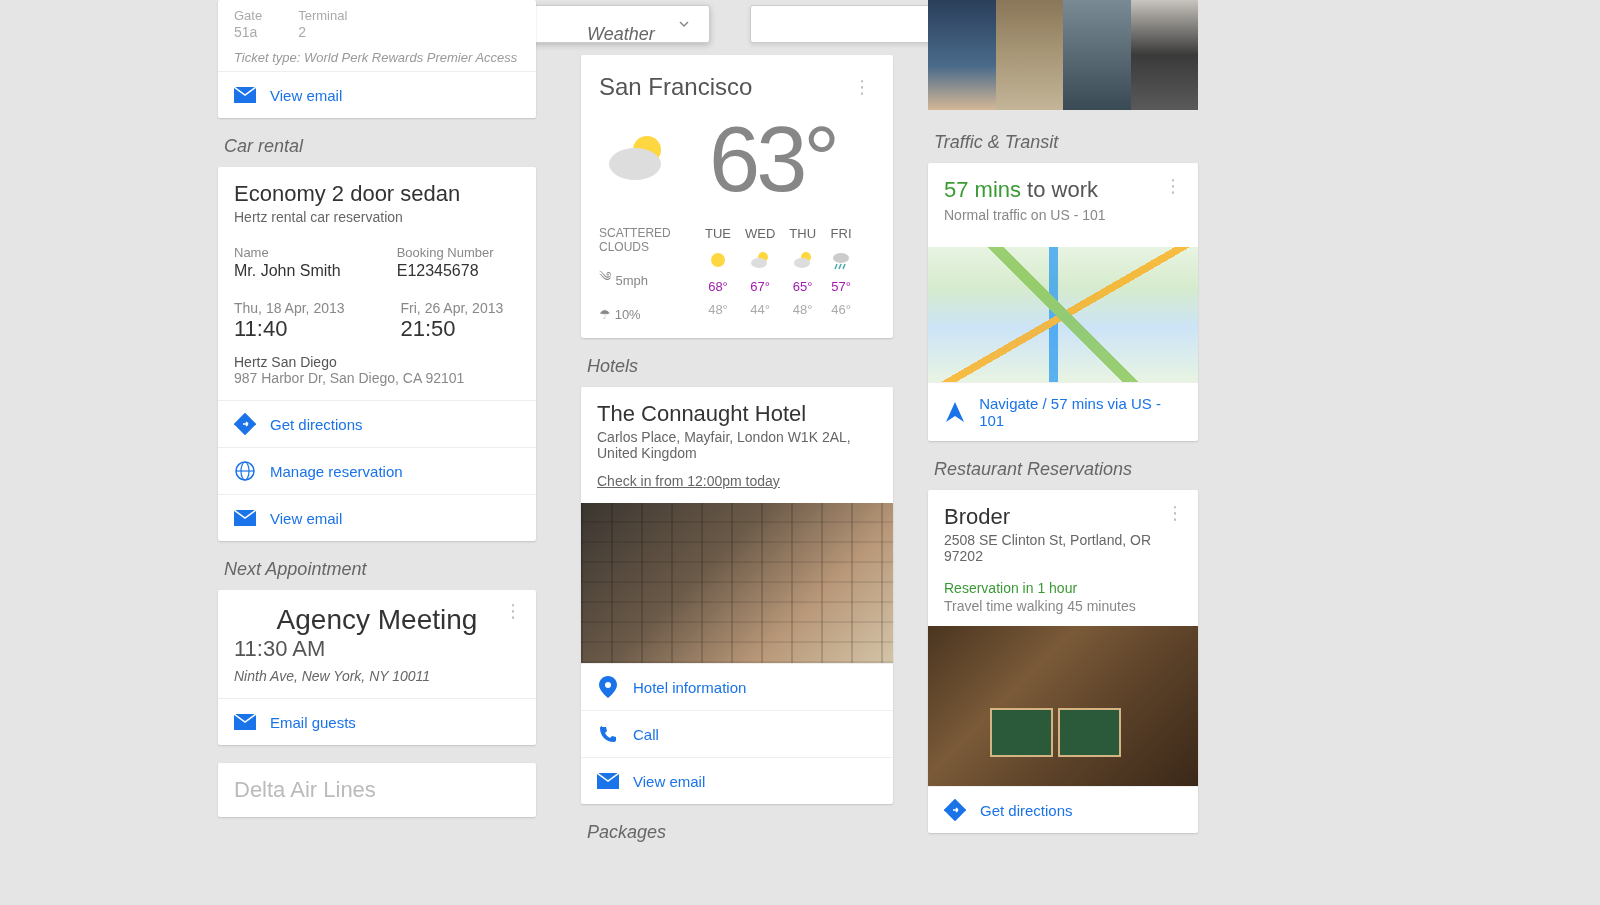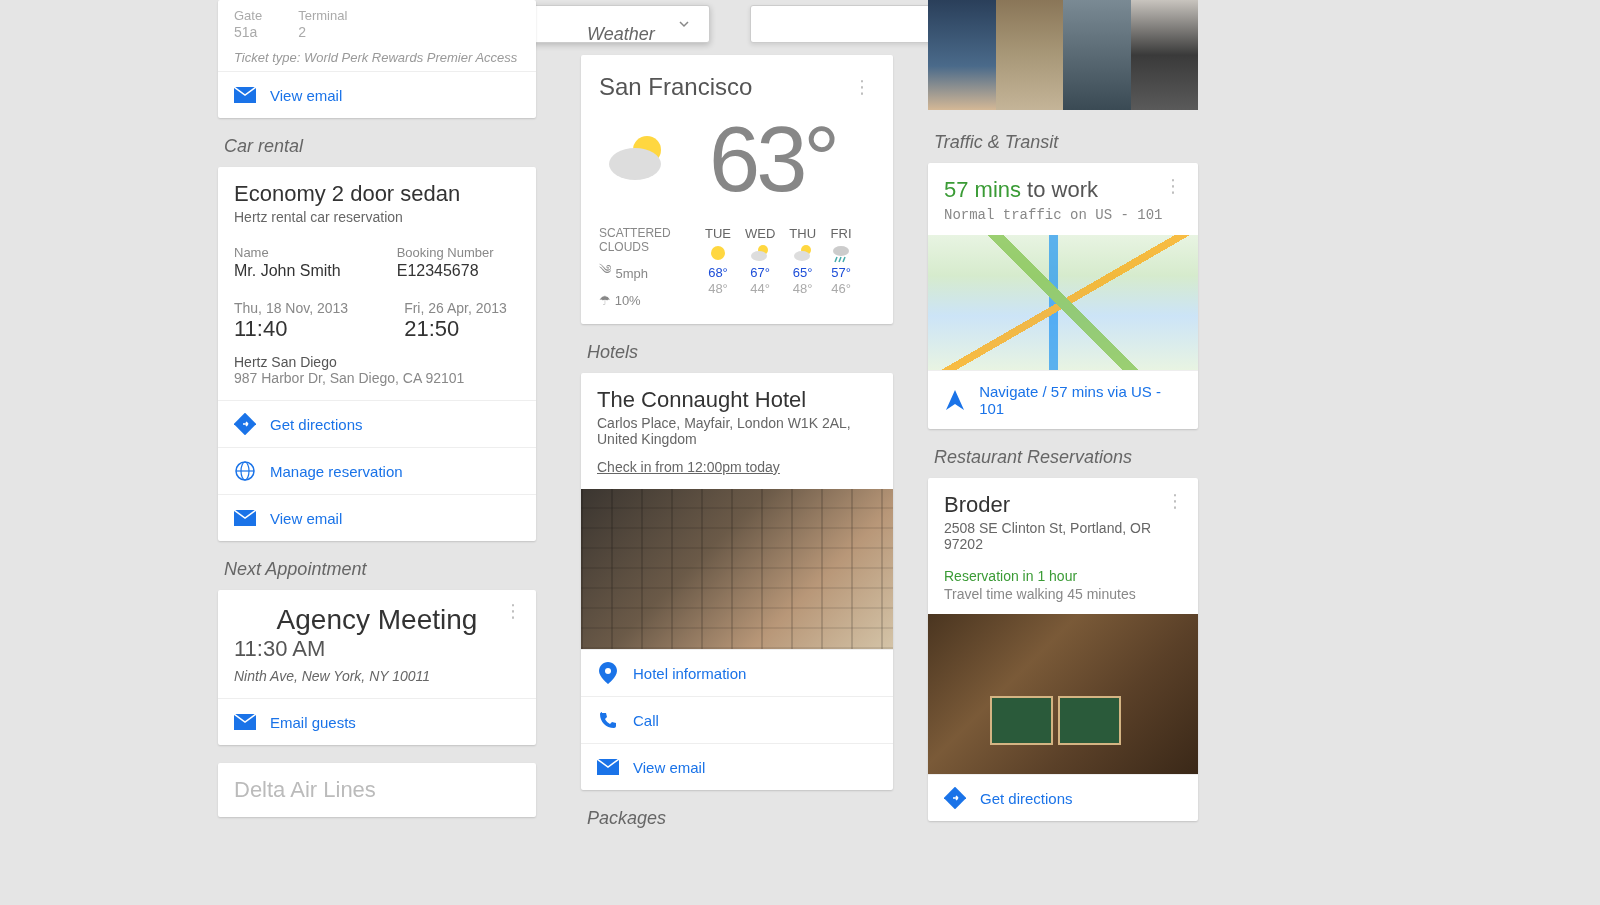--- a/index.html
+++ b/index.html
@@ -31,39 +31,39 @@
 .flight-top { display: flex; gap: 36px; padding: 2px 16px 10px; }
 .flight-top .cell .lbl2 { font-size: 13px; color: #aaa; }
 .flight-top .cell .v2 { font-size: 14px; color: #aaa; margin-top: 1px; }
 .weather-card { position: relative; }
 .weather-head { display: flex; align-items: center; padding: 18px 18px 6px; }
 .weather-city { font-size: 24px; font-weight: 400; color: #555; flex: 1; }
 .weather-main { display: flex; align-items: center; padding: 0 18px 14px; gap: 30px; }
 .wicon { width: 80px; height: 80px; }
 .bigtemp { font-size: 92px; font-weight: 300; color: #878787; letter-spacing: -4px; }
 .wrow { display: flex; padding: 0 18px 16px; gap: 14px; }
-.wcol { display: flex; flex-direction: column; align-items: center; font-size: 13px; color: #888; gap: 1px; }
+.wcol { display: flex; flex-direction: column; align-items: center; font-size: 13px; color: #888; gap: 8px; }
 .wcol:first-child { align-items: flex-start; width: 92px; }
 .wcol .day { color: #666; font-size: 13px; }
 .wcol .smicon { width: 22px; height: 22px; }
-.wcol .hi { color: #1d4ed8; }
+.wcol .hi { color: #a21caf; }
 .wcol .lo { color: #aaa; }
 .hotel-image { width: 100%; height: 160px; background: linear-gradient(135deg,#3a3530 0%, #6b5a48 40%, #b89778 70%, #d4c4a8 100%); position: relative; overflow: hidden; }
 .hotel-image::before { content:''; position:absolute; inset:0; background: repeating-linear-gradient(90deg, rgba(0,0,0,0.25) 0 2px, transparent 2px 30px), repeating-linear-gradient(0deg, rgba(0,0,0,0.15) 0 2px, transparent 2px 20px); opacity:0.6; }
 .map-image { width: 100%; height: 135px; background: linear-gradient(180deg,#e8f4e2 0%, #d6ebcd 30%, #cce4f7 60%, #e8f4e2 100%); position: relative; overflow: hidden; }
 .map-image::after { content:''; position:absolute; inset:0; background: linear-gradient(45deg, transparent 48%, #7bc043 48% 52%, transparent 52%), linear-gradient(-30deg, transparent 48%, #ffa500 48% 51%, transparent 51%), linear-gradient(90deg, transparent 45%, #2196f3 45% 48%, transparent 48%); opacity:0.7; }
 .resto-image { width: 100%; height: 160px; background: linear-gradient(135deg,#4a3520 0%, #7a5a38 35%, #5a4028 65%, #3a2818 100%); position: relative; overflow:hidden; }
 .resto-image::before { content:''; position:absolute; bottom:18%; left:23%; width:22%; height:28%; background:#2a5a3a; border:2px solid #d4b483; }
 .resto-image::after { content:''; position:absolute; bottom:18%; left:48%; width:22%; height:28%; background:#2a5a3a; border:2px solid #d4b483; }
 .menu-dots { color: #bbb; font-size: 18px; cursor: pointer; padding: 0 4px; }
 .green { color: #3a9b35; font-weight: 500; }
 .traffic-head { display: flex; align-items: baseline; padding: 14px 16px 4px; gap: 6px; }
 .traffic-head .mins { font-size: 22px; }
 .traffic-head .dest { font-size: 22px; color: #555; font-weight: 400; }
-.traffic-sub { font-size: 14px; color: #888; padding: 0 16px 12px; font-family: Liberation Mono, monospace; }
+.traffic-sub { font-size: 14px; color: #888; padding: 0 16px 24px; }
 .resto-green { color: #3a9b35; font-size: 14px; padding: 0 16px; margin-top: 10px; }
 .resto-gray { color: #888; font-size: 14px; padding: 0 16px 12px; margin-top: 2px; }
 .people-strip { position: absolute; top: 0; left: 0; right: 0; height: 110px; display:flex; overflow:hidden; }
 .people-strip > div { flex:1; }
 .p1 { background: linear-gradient(180deg,#2a3f5a 0%, #4a6a8a 60%, #d4b896 100%); }
 .p2 { background: linear-gradient(180deg,#8a7658 0%, #a89878 50%, #c4b498 100%); }
 .p3 { background: linear-gradient(180deg,#7a8a94 0%, #5a6a74 50%, #3a4a54 100%); }
 .p4 { background: linear-gradient(180deg,#c8c4be 0%, #3a3a3a 50%, #5a5a5a 100%); }
 .appt-card h2 { font-size: 28px; text-align: center; }
 .appt-time { font-size: 22px; color: #555; }
@@ -126,21 +126,21 @@
               <div class="lbl">Name</div>
               <div class="val">Mr. John Smith</div>
             </div>
           <div>
               <div class="lbl">Booking Number</div>
               <div class="val">E12345678</div>
             </div>
         </div>
         <div class="row2">
           <div>
-              <div class="dategray">Thu, 18 Nov, 2013</div>
+              <div class="dategray">Thu, 18 Apr, 2013</div>
               <div class="bigtime">11:40</div>
             </div>
           <div>
               <div class="dategray">Fri, 26 Apr, 2013</div>
               <div class="bigtime">21:50</div>
             </div>
         </div>
         <div class="loc">Hertz San Diego</div>
         <div class="addr">987 Harbor Dr, San Diego, CA 92101</div>
       </div>

